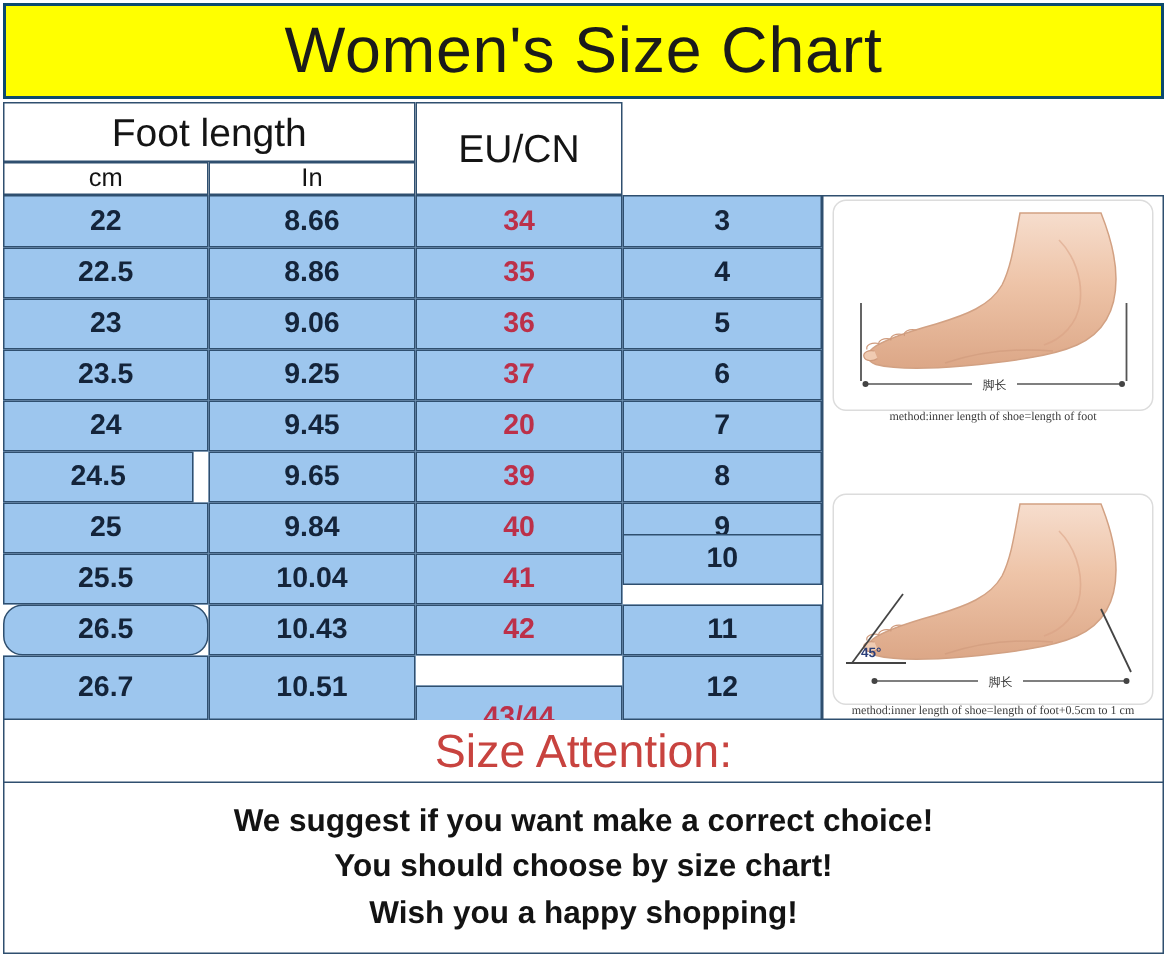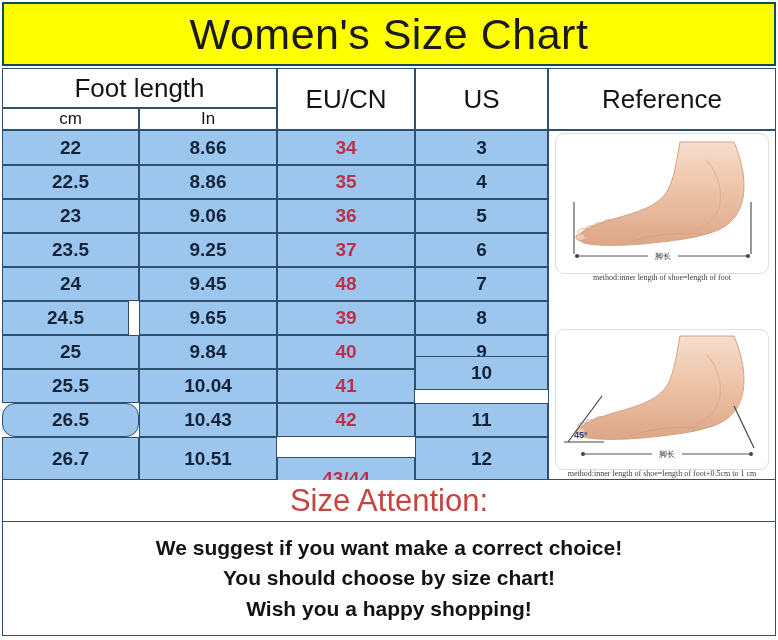--- a/index.html
+++ b/index.html
@@ -176,22 +176,20 @@
 <div id="chart-root">
 
   <div class="title-banner">
     <span class="title-text">Women's Size Chart</span>
   </div>
 
   <div class="grid">
 
     <div class="cell hdr" style="left:0px; top:0px; width:275px; height:40px;">Foot length</div>
     <div class="cell hdr" style="left:275px; top:0px; width:138px; height:62px;">EU/CN</div>
-    <div class="cell hdr" style="left:413px; top:0px; width:133px; height:62px;">US</div>
-    <div class="cell hdr" style="left:546px; top:0px; width:228px; height:62px;">Reference</div>
 
     <div class="cell hdr-sub" style="left:0px; top:40px; width:137px; height:22px;">cm</div>
     <div class="cell hdr-sub" style="left:137px; top:40px; width:138px; height:22px;">In</div>
 
     <div class="cell data" style="left:0px;   top:62px;  width:137px; height:35px;">22</div>
     <div class="cell data" style="left:137px; top:62px;  width:138px; height:35px;">8.66</div>
     <div class="cell data-eu" style="left:275px; top:62px;  width:138px; height:35px;">34</div>
     <div class="cell data" style="left:413px; top:62px;  width:133px; height:35px;">3</div>
 
     <div class="cell data" style="left:0px;   top:97px;  width:137px; height:34px;">22.5</div>
@@ -204,21 +202,21 @@
     <div class="cell data-eu" style="left:275px; top:131px; width:138px; height:34px;">36</div>
     <div class="cell data" style="left:413px; top:131px; width:133px; height:34px;">5</div>
 
     <div class="cell data" style="left:0px;   top:165px; width:137px; height:34px;">23.5</div>
     <div class="cell data" style="left:137px; top:165px; width:138px; height:34px;">9.25</div>
     <div class="cell data-eu" style="left:275px; top:165px; width:138px; height:34px;">37</div>
     <div class="cell data" style="left:413px; top:165px; width:133px; height:34px;">6</div>
 
     <div class="cell data" style="left:0px;   top:199px; width:137px; height:34px;">24</div>
     <div class="cell data" style="left:137px; top:199px; width:138px; height:34px;">9.45</div>
-    <div class="cell data-eu" style="left:275px; top:199px; width:138px; height:34px;">48</div>
+    <div class="cell data-eu" style="left:275px; top:199px; width:138px; height:34px;">20</div>
     <div class="cell data" style="left:413px; top:199px; width:133px; height:34px;">7</div>
 
     <div class="cell data" style="left:0px;   top:233px; width:127px; height:34px;">24.5</div>
     <div class="cell data" style="left:137px; top:233px; width:138px; height:34px;">9.65</div>
     <div class="cell data-eu" style="left:275px; top:233px; width:138px; height:34px;">39</div>
     <div class="cell data" style="left:413px; top:233px; width:133px; height:34px;">8</div>
 
     <div class="cell data" style="left:0px;   top:267px; width:137px; height:34px;">25</div>
     <div class="cell data" style="left:137px; top:267px; width:138px; height:34px;">9.84</div>
     <div class="cell data-eu" style="left:275px; top:267px; width:138px; height:34px;">40</div>

